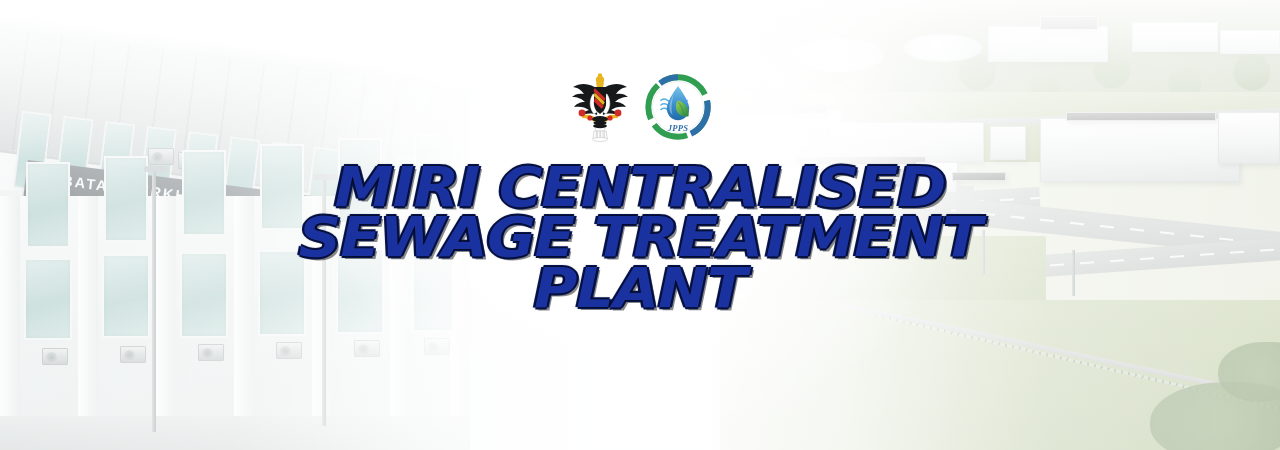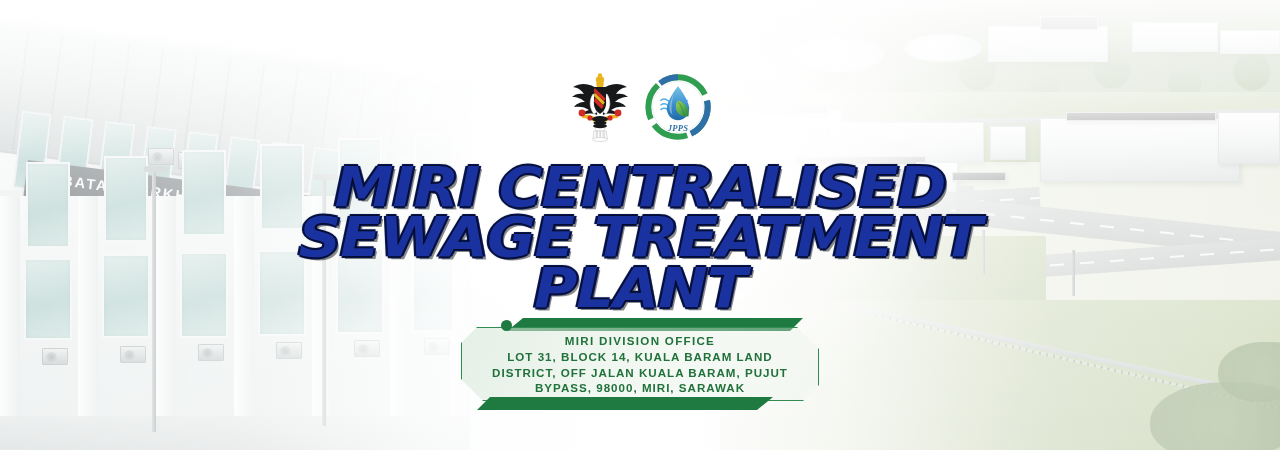--- a/index.html
+++ b/index.html
@@ -448,27 +448,14 @@
       </svg>
     </span>
   </div>
 
   <div class="title-wrap">
     <span class="tline l1">MIRI CENTRALISED</span>
     <span class="tline l2">SEWAGE TREATMENT</span>
     <span class="tline l3">PLANT</span>
   </div>
 
-  <div class="addr-wrap">
-    <div class="addr">
-      <div class="addr-bar top"></div>
-      <div class="addr-dot"></div>
-      <div class="addr-box">
-        <div class="addr-line head">MIRI DIVISION OFFICE</div>
-        <div class="addr-line">LOT 31, BLOCK 14, KUALA BARAM LAND</div>
-        <div class="addr-line">DISTRICT, OFF JALAN KUALA BARAM, PUJUT</div>
-        <div class="addr-line">BYPASS, 98000, MIRI, SARAWAK</div>
-      </div>
-      <div class="addr-bar bottom"></div>
-    </div>
-  </div>
 
 </div>
 
 </body></html>

